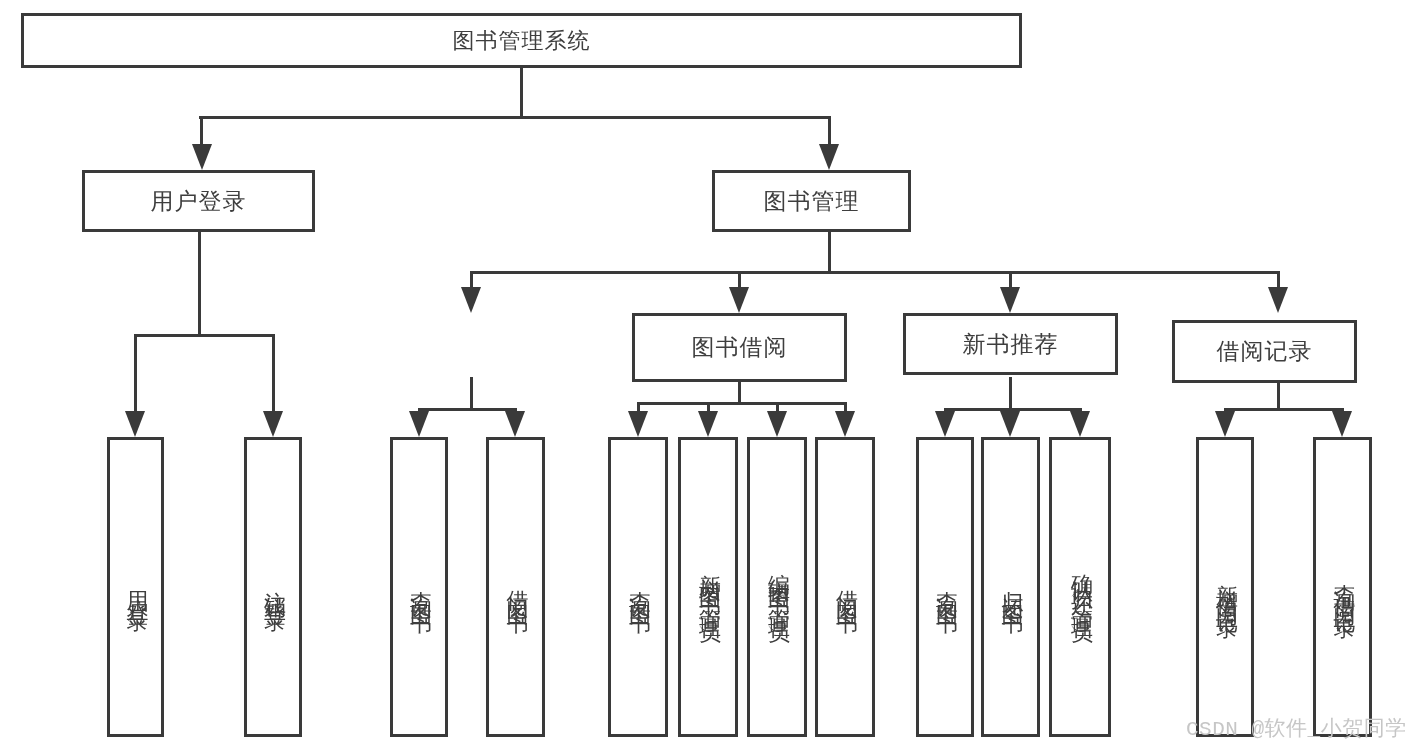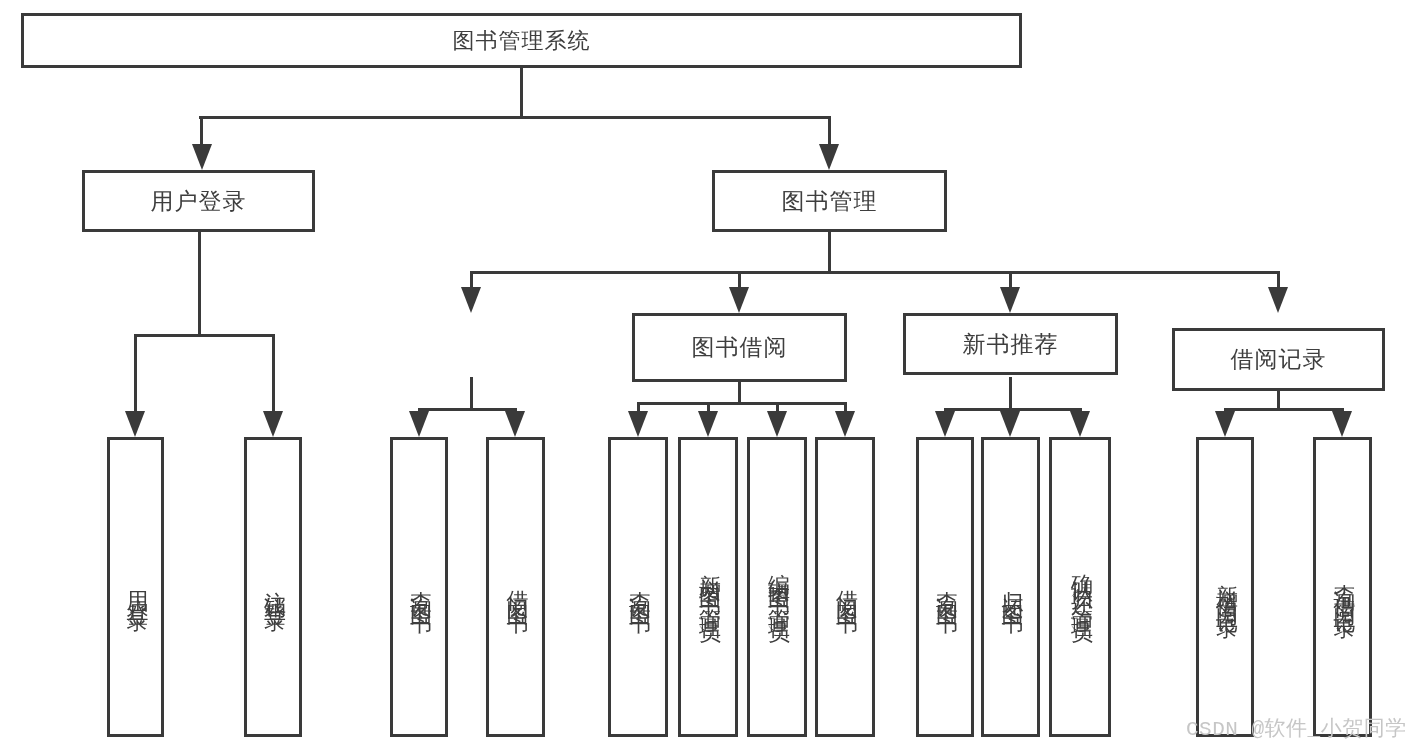--- a/index.html
+++ b/index.html
@@ -114,31 +114,31 @@
   <div class="arrow" style="left:1215px;top:411px"></div>
   <div class="arrow" style="left:1332px;top:411px"></div>
 
   <div class="box h root" style="left:21px;top:13px;width:1001px;height:55px">
     <span>图书管理系统</span>
   </div>
 
   <div class="box h" style="left:82px;top:170px;width:233px;height:62px">
     <span>用户登录</span>
   </div>
-  <div class="box h" style="left:712px;top:170px;width:235px;height:62px">
+  <div class="box h" style="left:712px;top:170px;width:199px;height:62px">
     <span>图书管理</span>
   </div>
 
   <div class="box h" style="left:632px;top:313px;width:215px;height:69px">
     <span>图书借阅</span>
   </div>
   <div class="box h" style="left:903px;top:313px;width:215px;height:62px">
     <span>新书推荐</span>
   </div>
-  <div class="box h" style="left:1172px;top:328px;width:213px;height:63px">
+  <div class="box h" style="left:1172px;top:320px;width:185px;height:63px">
     <span>借阅记录</span>
   </div>
 
   <div class="box v" style="left:107px;top:437px;width:57px;height:300px">
     <span>用户登录</span>
   </div>
   <div class="box v" style="left:244px;top:437px;width:58px;height:300px">
     <span>注销登录</span>
   </div>
 

